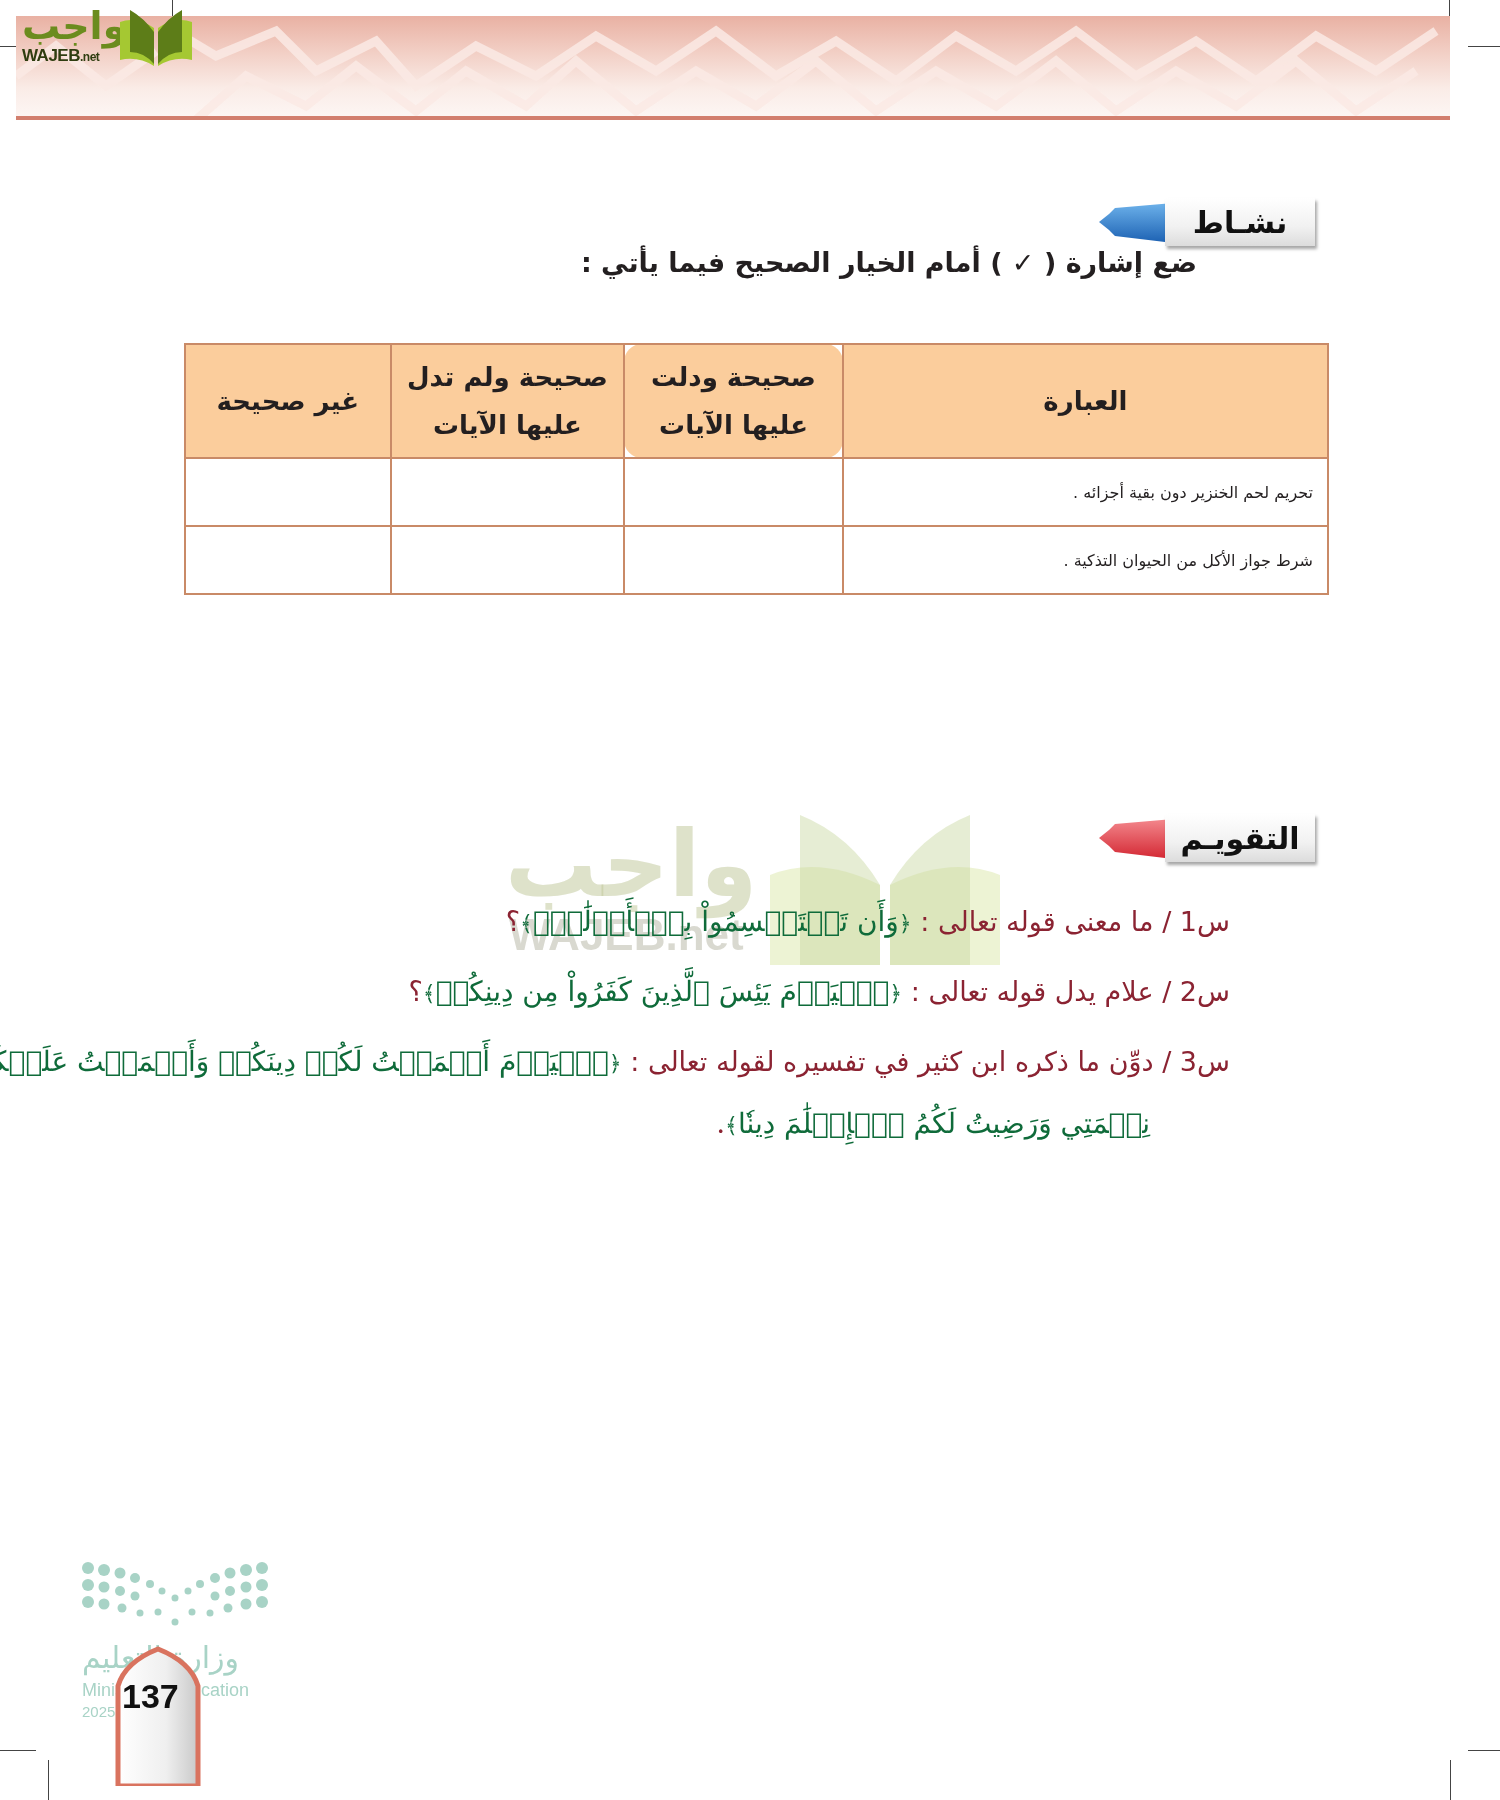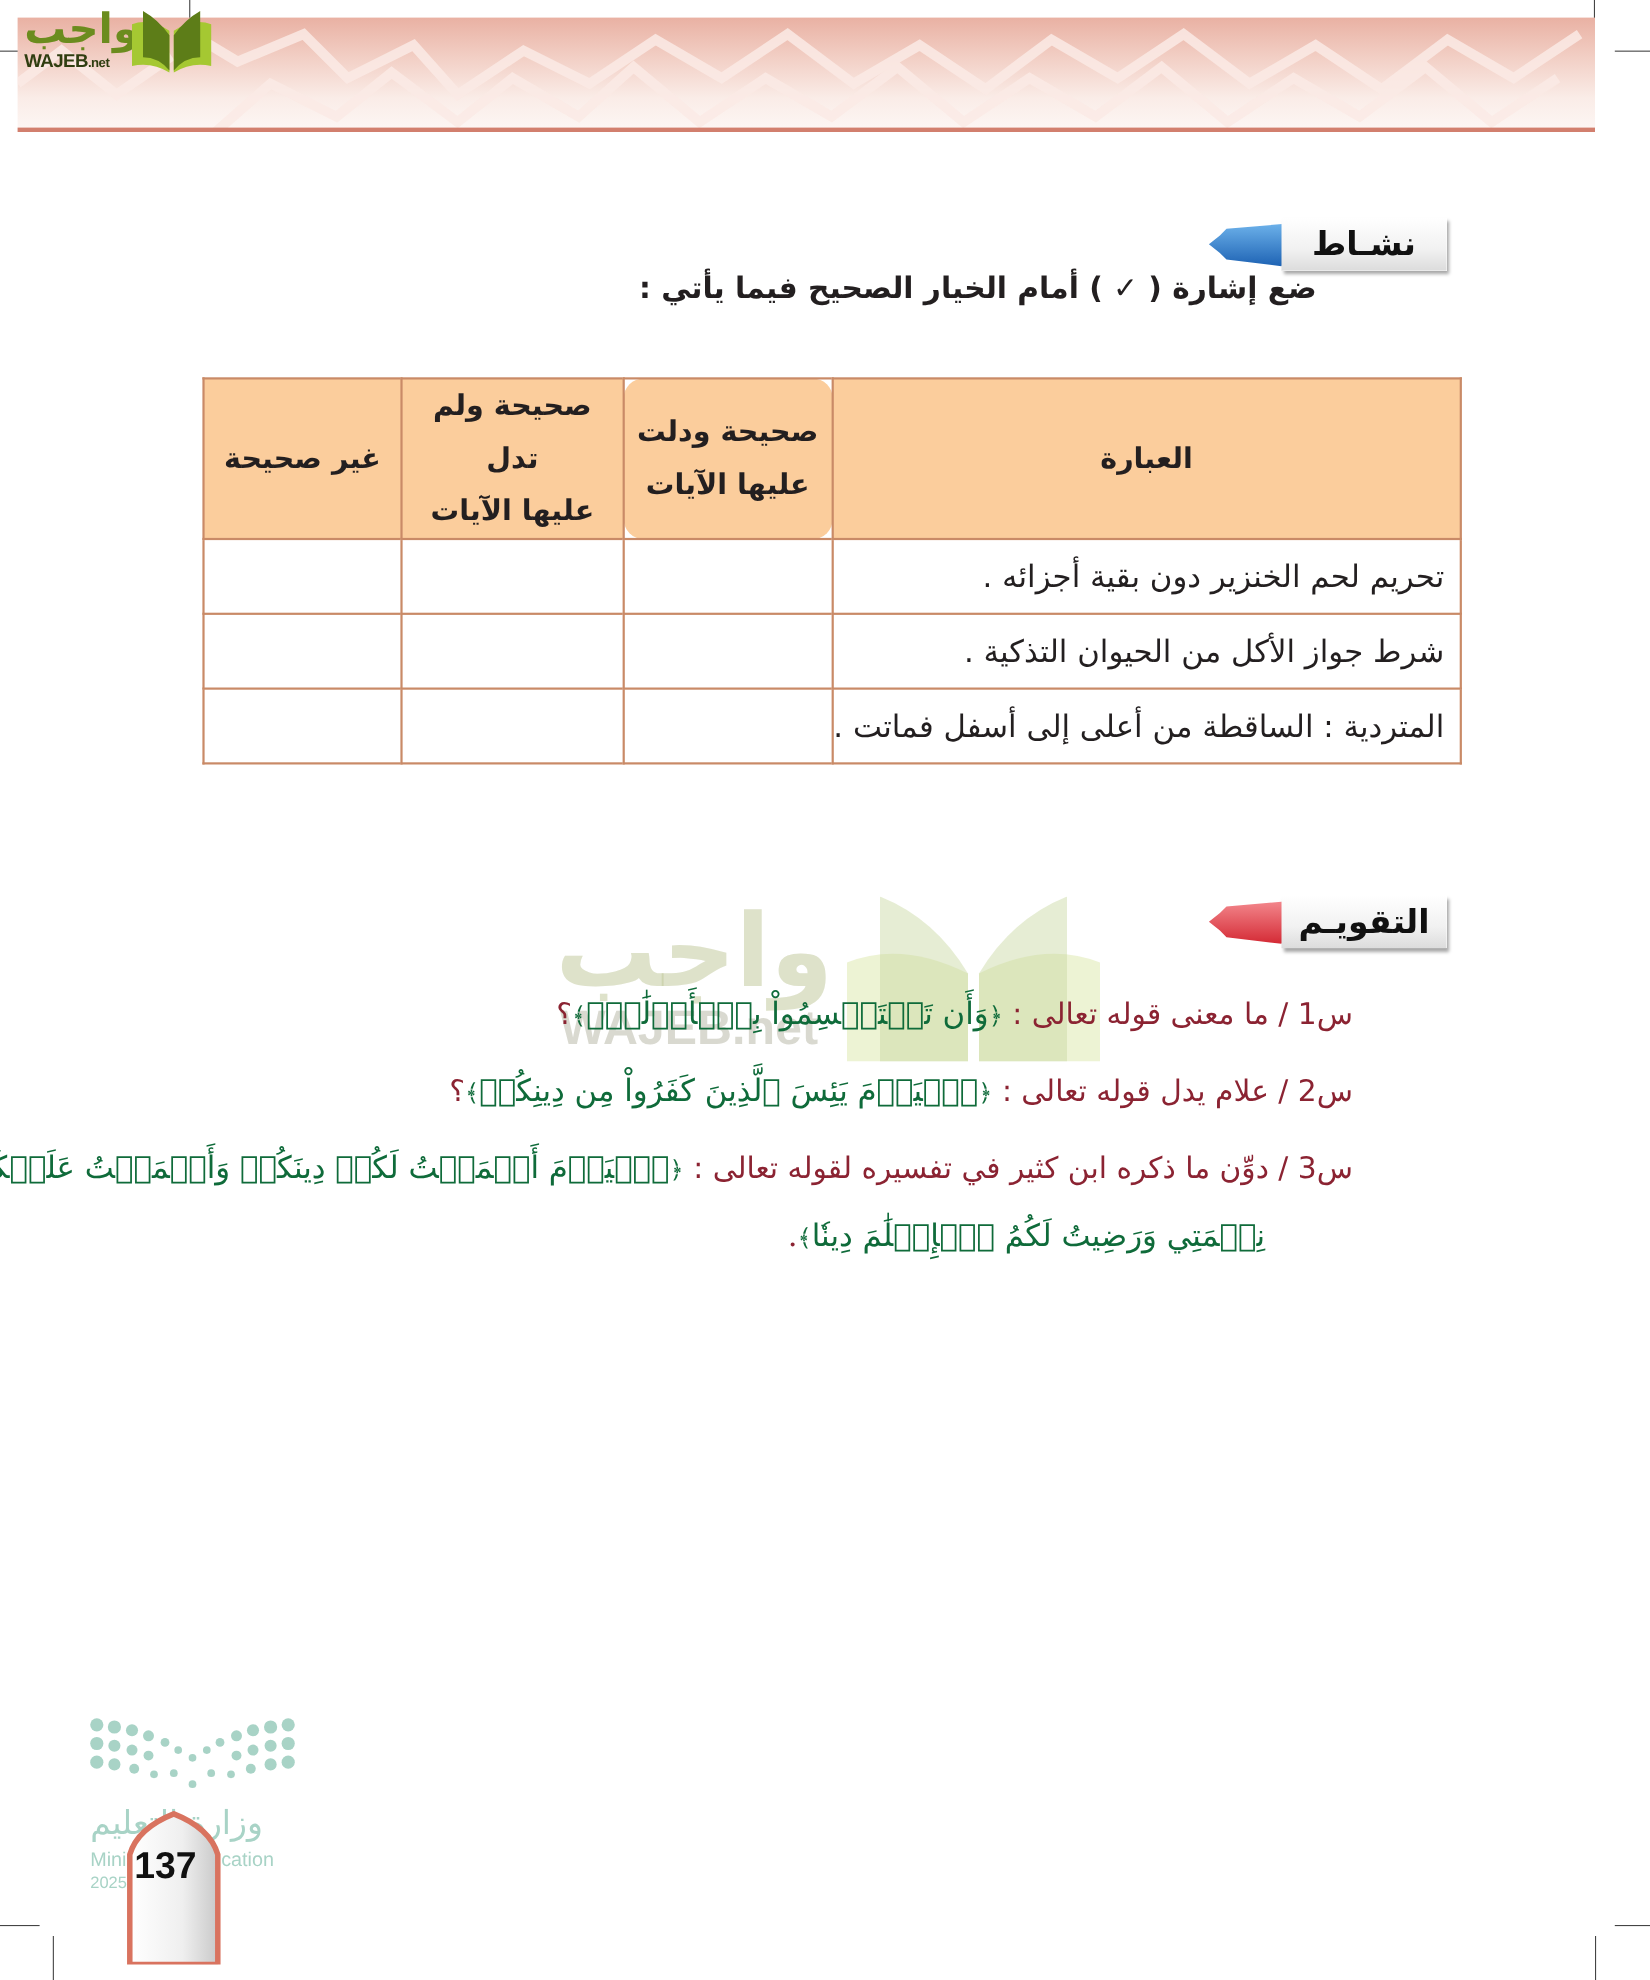--- a/index.html
+++ b/index.html
@@ -44,21 +44,21 @@
   
   .activity-table {
     position: absolute; left: 184px; top: 343px; width: 1145px;
     border-collapse: collapse; direction: rtl;
   }
   .activity-table th, .activity-table td { border: 2px solid #c98a67; }
   .activity-table th {
     background: #fbcd9c; height: 114px; font-size: 26px; font-weight: bold; color: #231f20;
     line-height: 48px; text-align: center; vertical-align: middle; white-space: pre-line;
   }
-  .activity-table td { height: 68px; font-size: 28px; color: #231f20; text-align: right; padding-right: 14px; vertical-align: middle; white-space: nowrap; }
+  .activity-table td { height: 68px; font-size: 16px; color: #231f20; text-align: right; padding-right: 14px; vertical-align: middle; white-space: nowrap; }
   .col-stmt { width: 486px; }
   .col-a { width: 219px; border-radius: 18px; }
   .col-b { width: 234px; }
   .col-c { width: 206px; }
   .activity-table td.check { padding: 0; }
 
   
   .watermark { position: absolute; left: 505px; top: 815px; width: 500px; height: 150px; pointer-events: none; }
   .wm-ar { position: absolute; left: 0; top: 0; font-size: 92px; font-weight: bold; color: rgba(190,198,150,0.5); line-height: 100px; }
   .wm-en { position: absolute; left: 4px; top: 95px; font-size: 44px; font-weight: bold; color: rgba(170,170,150,0.45); font-family: "Liberation Sans", sans-serif; }
@@ -145,26 +145,20 @@
   </thead>
   <tbody>
     <tr>
       <td>تحريم لحم الخنزير دون بقية أجزائه .</td>
       <td class="check"></td>
       <td class="check"></td>
       <td class="check"></td>
     </tr>
     <tr>
       <td>شرط جواز الأكل من الحيوان التذكية .</td>
-      <td class="check"></td>
-      <td class="check"></td>
-      <td class="check"></td>
-    </tr>
-    <tr>
-      <td>المتردية : الساقطة من أعلى إلى أسفل فماتت .</td>
       <td class="check"></td>
       <td class="check"></td>
       <td class="check"></td>
     </tr>
   </tbody>
 </table>
 
 <div class="section-tab" style="left:1095px; top:814px; width:220px;">
   <svg class="tab-arrow" width="90" height="48" viewBox="0 0 90 48">
     <defs>

